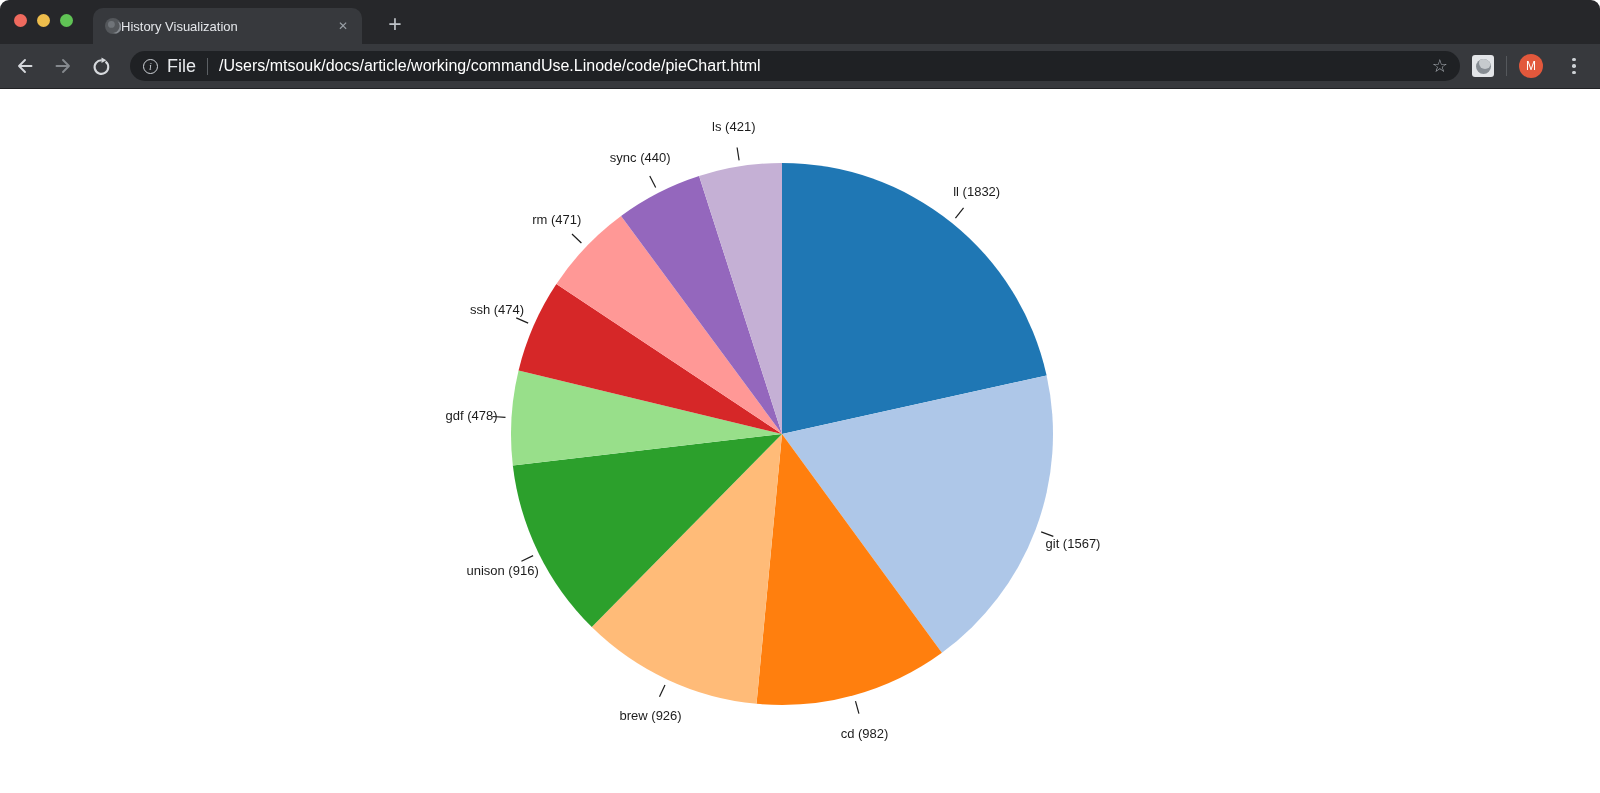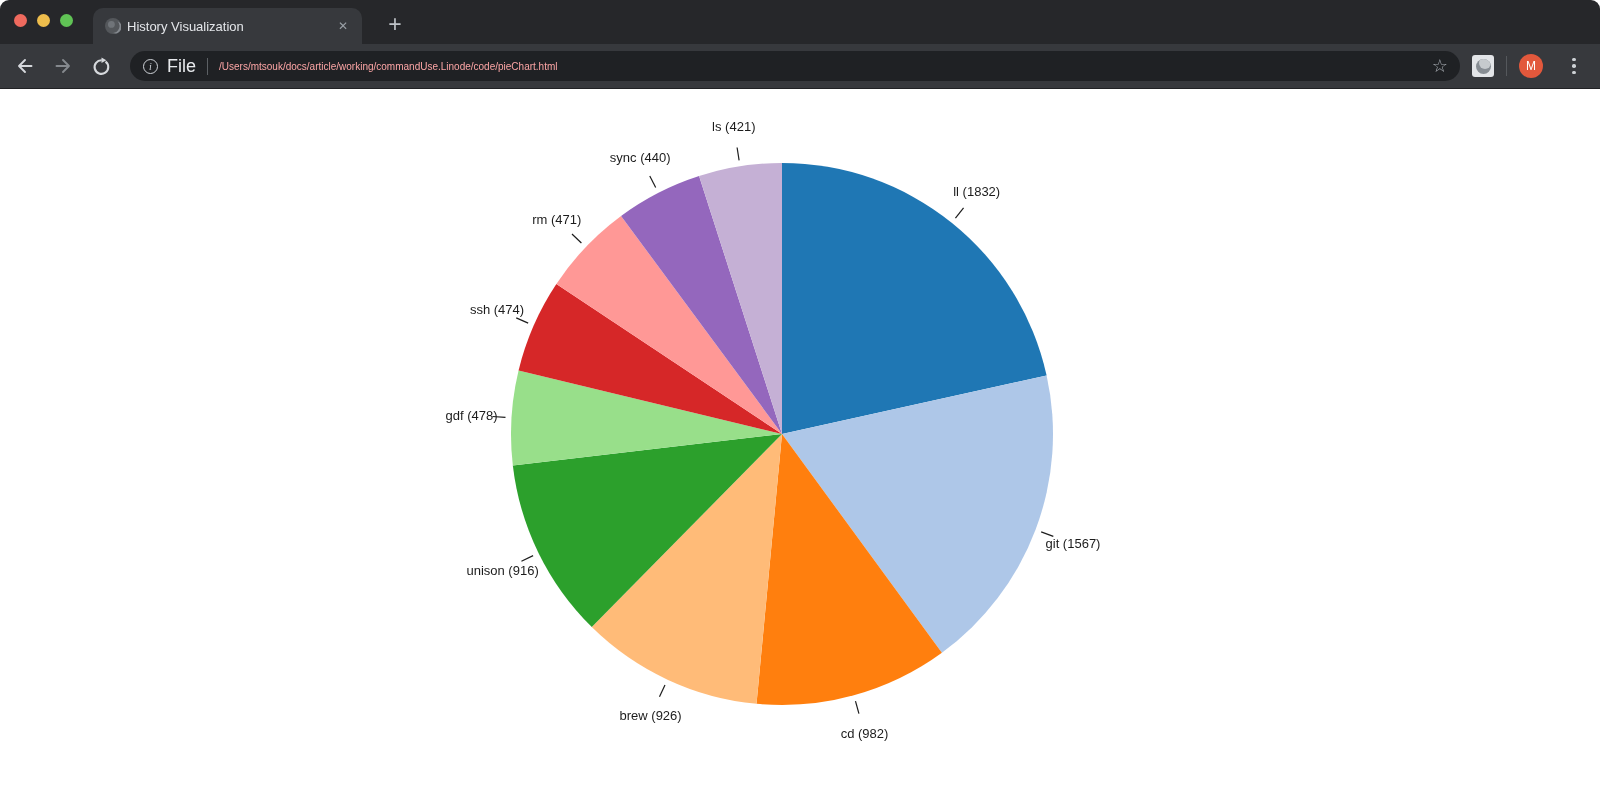--- a/index.html
+++ b/index.html
@@ -18,21 +18,21 @@
   .light-close{background:#ef6a5e;}
   .light-min{background:#eebd4c;}
   .light-zoom{background:#60c355;}
   .tab{
     position:absolute;left:93px;top:8px;width:269px;height:36px;
     background:#37393d;border-radius:10px 10px 0 0;
     display:flex;align-items:center;padding:0 10px 0 12px;box-sizing:border-box;
   }
   .favicon{width:16px;height:16px;flex:0 0 auto;}
   .tab-title{
-    flex:1;margin-left:6px;font-size:13px;color:#e4e6ea;
+    flex:1;margin-left:0;font-size:13px;color:#e4e6ea;
     white-space:nowrap;overflow:hidden;text-overflow:ellipsis;
   }
   .tab-close{
     width:18px;height:18px;border-radius:50%;flex:0 0 auto;
     display:flex;align-items:center;justify-content:center;
     color:#9aa0a6;font-size:12px;line-height:1;cursor:pointer;
   }
   .newtab{
     position:absolute;left:380px;top:9px;width:30px;height:30px;
     display:flex;align-items:center;justify-content:center;
@@ -49,21 +49,21 @@
     background:#1f2124;border-radius:15px;display:flex;align-items:center;
     padding:0 12px 0 13px;cursor:text;
   }
   .info-badge{
     width:15px;height:15px;border:1.5px solid #cfd3d8;border-radius:50%;
     color:#cfd3d8;font-size:10px;display:flex;align-items:center;justify-content:center;
     box-sizing:border-box;flex:0 0 auto;font-family:"Liberation Serif",serif;font-style:italic;
   }
   .scheme-label{margin-left:9px;font-size:18px;color:#e8eaed;flex:0 0 auto;}
   .omni-sep{width:1px;height:17px;background:#5c6064;margin:0 11px;flex:0 0 auto;}
-  .url-text{font-size:10px;color:#fca5a5;white-space:nowrap;overflow:hidden;flex:0 1 auto;}
+  .url-text{font-size:16px;color:#ffffff;white-space:nowrap;overflow:hidden;flex:0 1 auto;}
   .omni-spacer{flex:1;}
   .star{color:#a6abb1;font-size:18px;line-height:1;flex:0 0 auto;cursor:pointer;}
   .ext-icon{
     position:absolute;left:1472px;top:11px;width:22px;height:22px;border-radius:3px;
     background:#e3e5e8;display:flex;align-items:center;justify-content:center;cursor:pointer;
   }
   .ext-orb{width:15px;height:15px;border-radius:50%;background:#878d93;position:relative;overflow:hidden;}
   .ext-orb::after{content:"";position:absolute;left:3px;top:-2px;width:12px;height:12px;border-radius:50%;background:#c6cacd;}
   .toolbar-sep{position:absolute;left:1506px;top:12px;width:1px;height:20px;background:#55585c;}
   .avatar{

